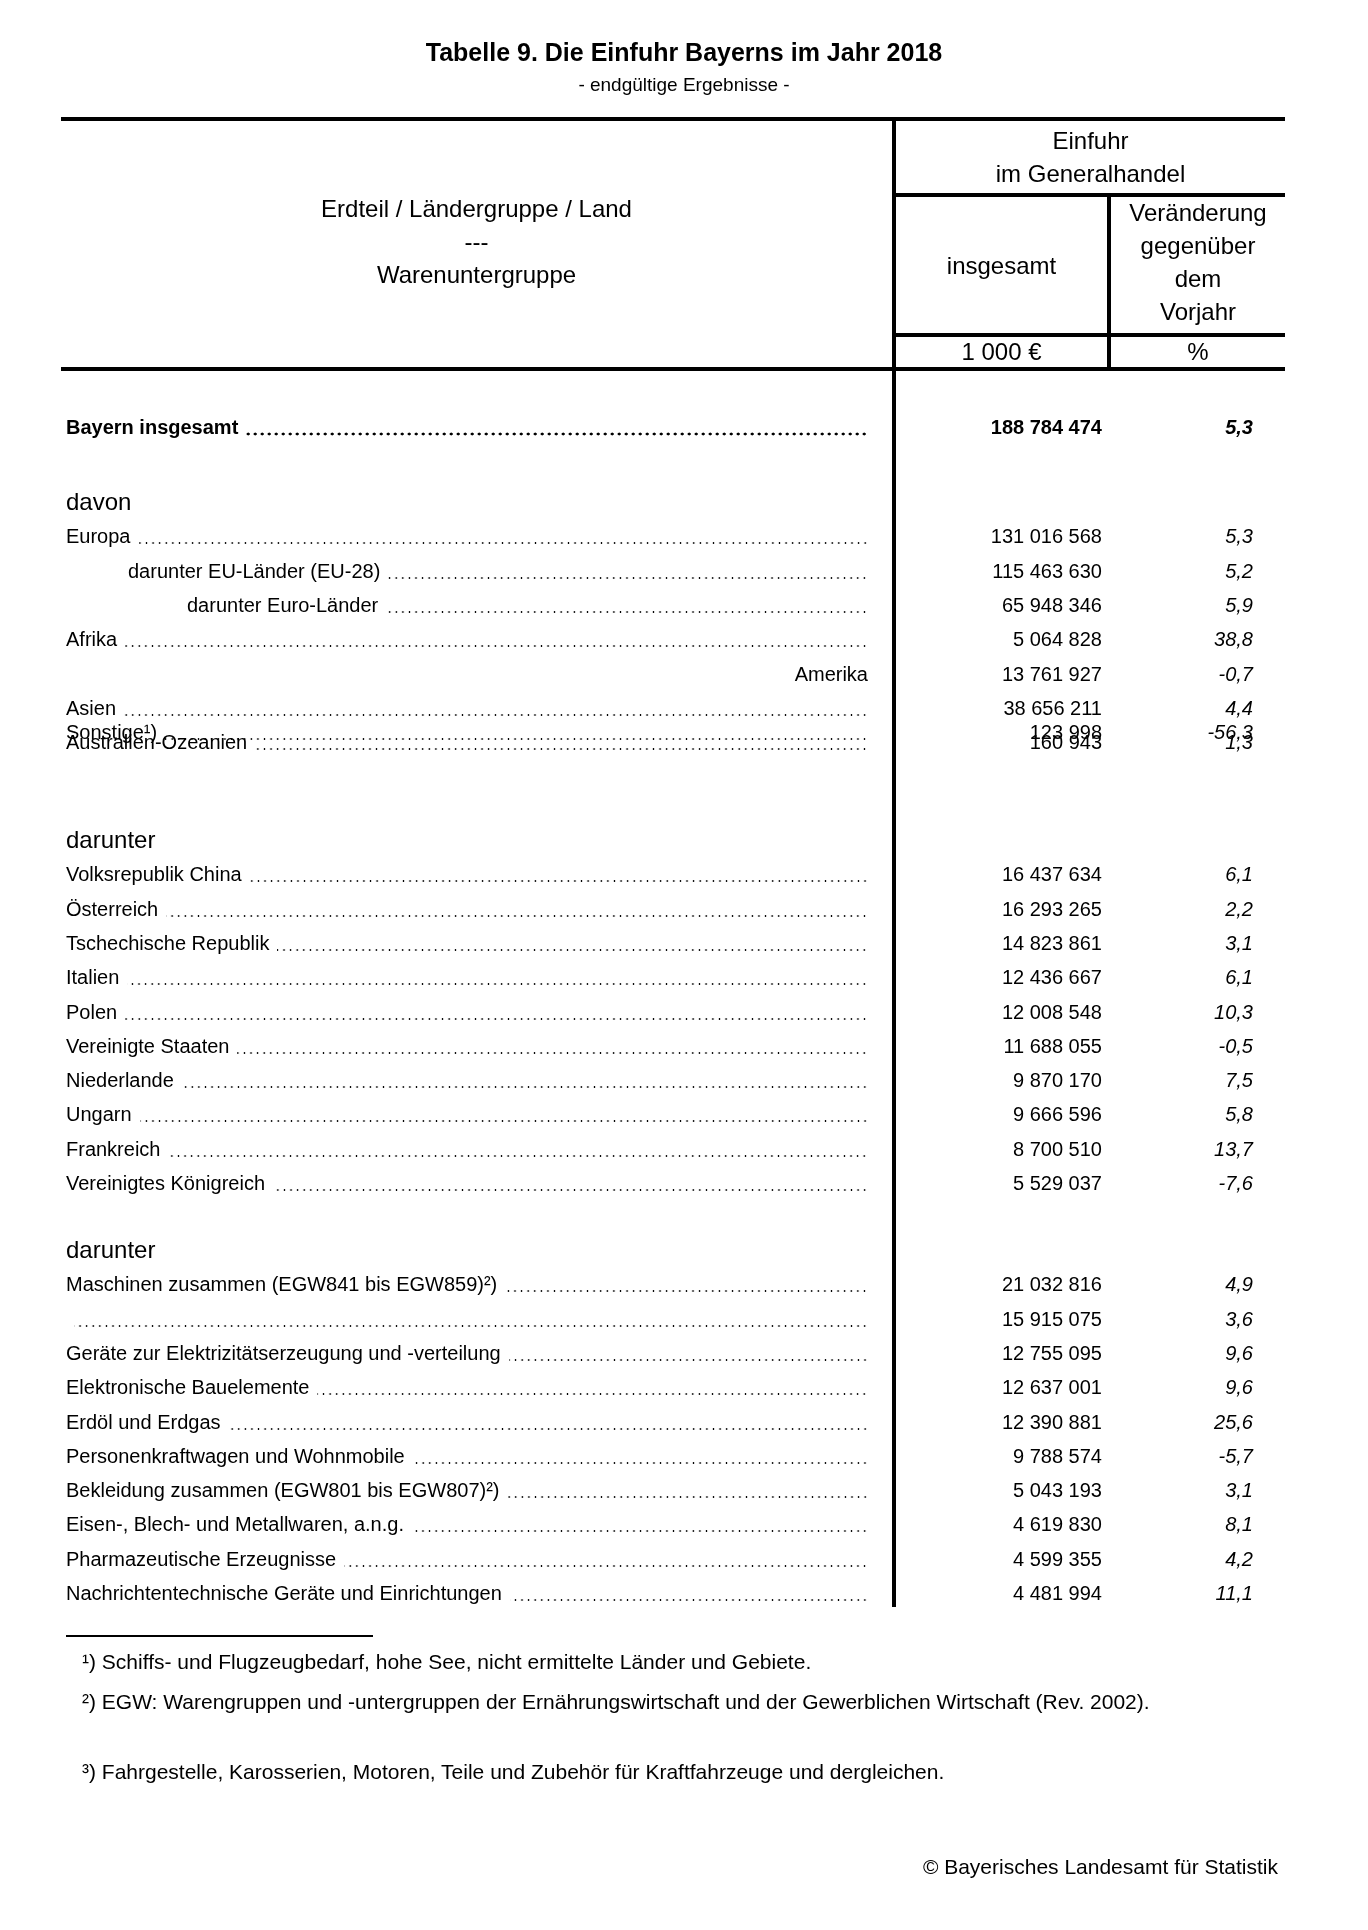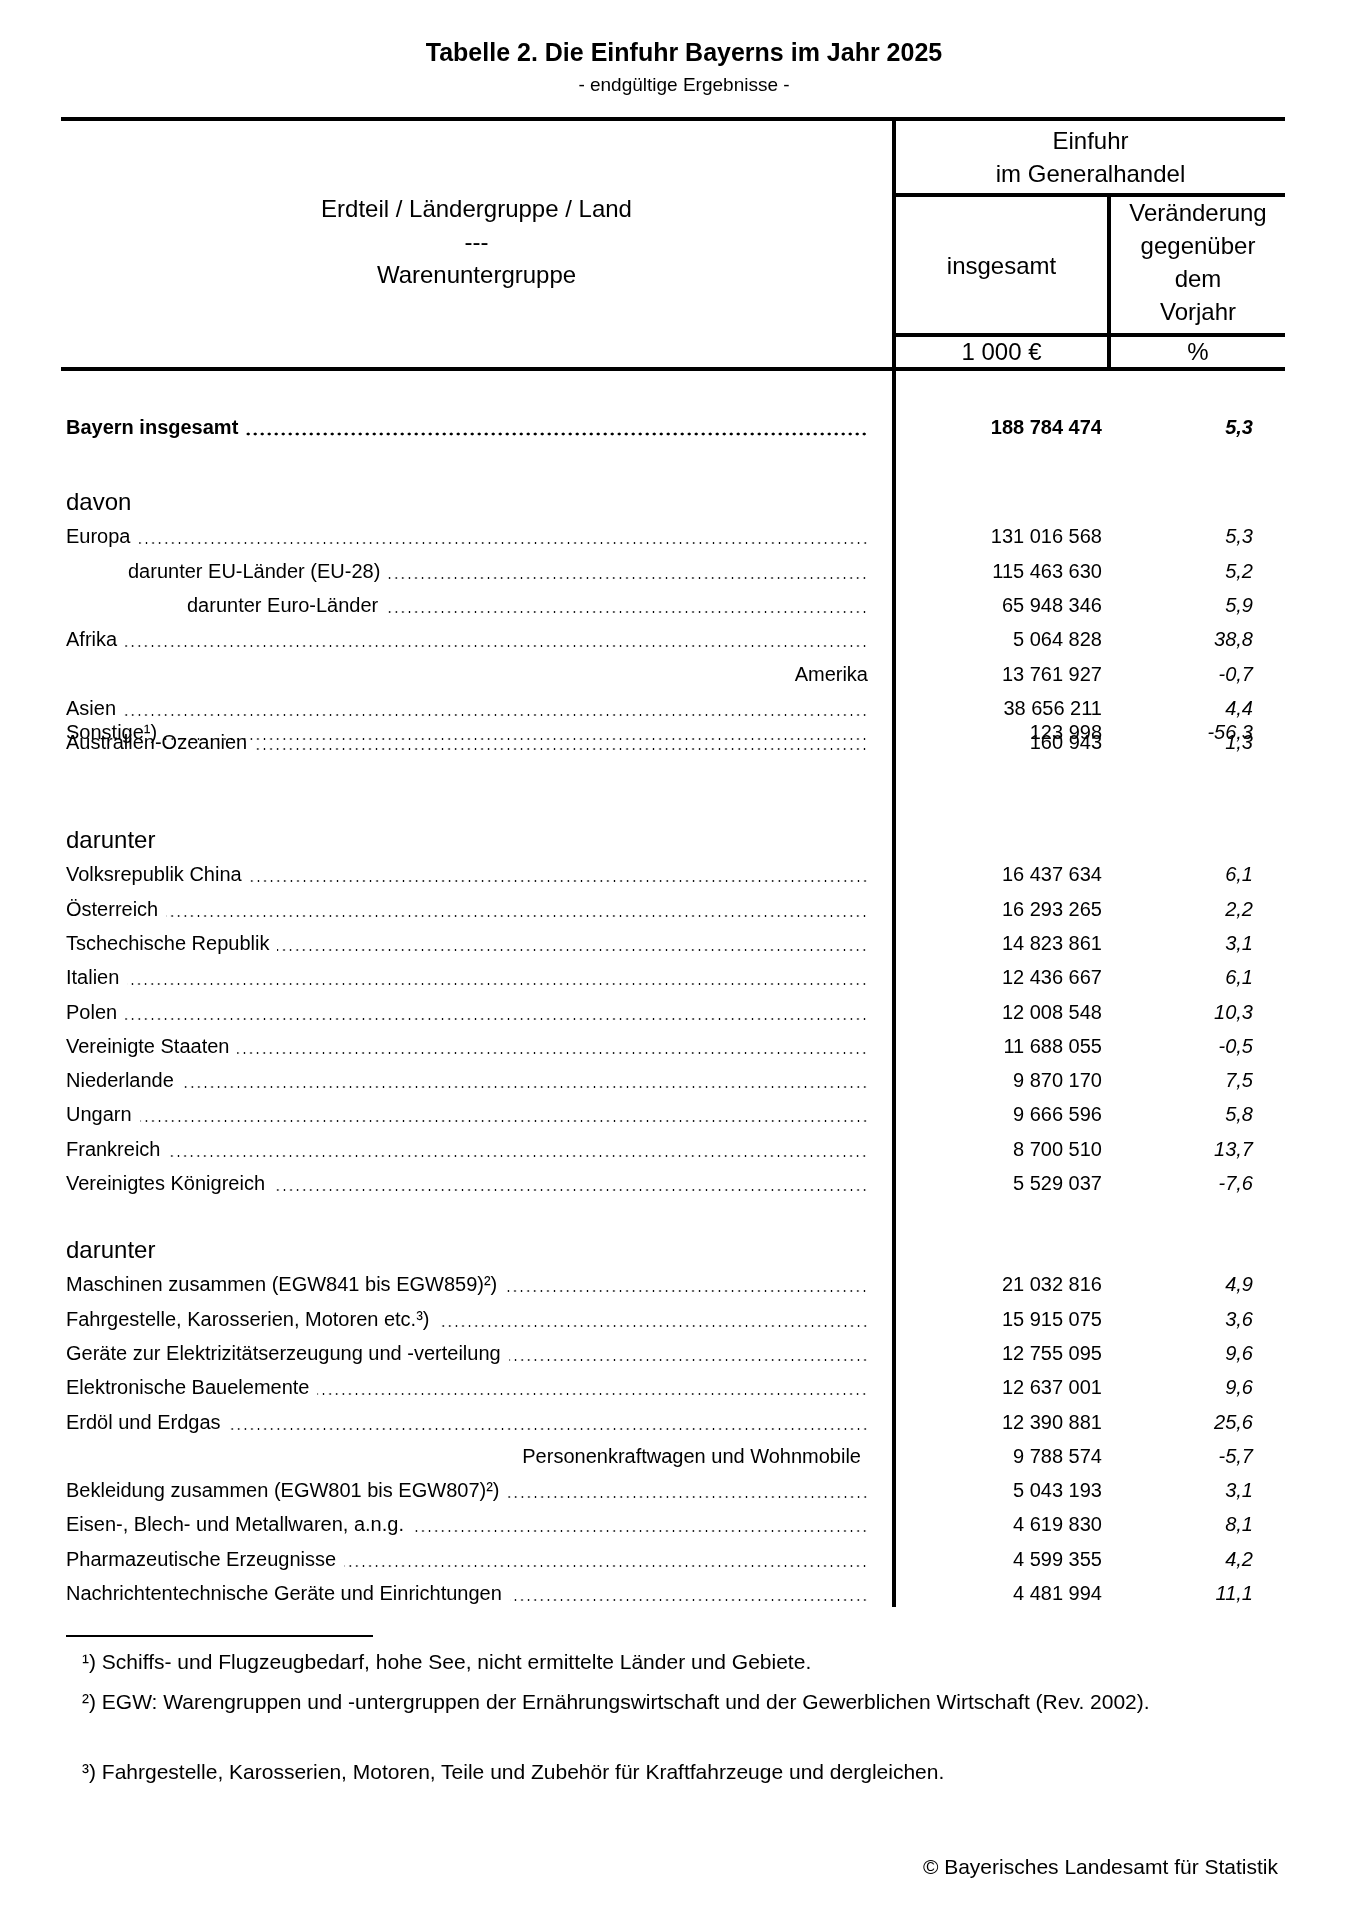--- a/index.html
+++ b/index.html
@@ -21,21 +21,21 @@
   .val { position: absolute; top: 0; width: 200px; text-align: right; white-space: nowrap; }
   .pct { position: absolute; top: 0; width: 120px; text-align: right; font-style: italic; white-space: nowrap; }
   .bold { font-weight: bold; }
   .section { position: absolute; left: 66px; font-size: 24px; line-height: 28px; }
   .fn { position: absolute; left: 66px; width: 1220px; font-size: 21px; line-height: 31px; margin-left: 16px; }
   .copy { position: absolute; right: 90px; font-size: 21px; line-height: 26px; text-align: right; }
 </style>
 </head>
 <body>
 
-<div class="abs title">Tabelle 2. Die Einfuhr Bayerns im Jahr 2025</div>
+<div class="abs title">Tabelle 9. Die Einfuhr Bayerns im Jahr 2018</div>
 <div class="abs subtitle">- endgültige Ergebnisse -</div>
 
 <div class="hrule" style="left:61px; width:1224px; top:117px; height:4px;"></div>
 <div class="hrule" style="left:61px; width:1224px; top:367px; height:4px;"></div>
 <div class="vrule" style="left:892px; width:4px; top:117px; height:1490px;"></div>
 <div class="hrule" style="left:894px; width:391px; top:193px; height:4px;"></div>
 <div class="hrule" style="left:894px; width:391px; top:333px; height:4px;"></div>
 <div class="vrule" style="left:1107px; width:4px; top:193px; height:176px;"></div>
 
 <div class="hdr" style="left:61px; width:831px; top:192px;">
@@ -216,21 +216,20 @@
     <div class="row" style="top: 1270px; left: 0px; width: 1368px;">
       <div class="label-cell" style="left: 66px; width: 802px;">
         <span class="txt">Maschinen zusammen (EGW841 bis EGW859)²)</span>
         <span class="leader"></span>
       </div>
       <div class="val" style="left: 902px;">21 032 816</div>
       <div class="pct" style="left: 1133px;">4,9</div>
     </div>
     <div class="row" style="top: 1305px; left: 0px; width: 1368px;">
       <div class="label-cell" style="left: 66px; width: 802px;">
-        <span class="txt">Fahrgestelle, Karosserien, Motoren etc.³)</span>
         <span class="leader"></span>
       </div>
       <div class="val" style="left: 902px;">15 915 075</div>
       <div class="pct" style="left: 1133px;">3,6</div>
     </div>
     <div class="row" style="top: 1339px; left: 0px; width: 1368px;">
       <div class="label-cell" style="left: 66px; width: 802px;">
         <span class="txt">Geräte zur Elektrizitätserzeugung und -verteilung</span>
         <span class="leader"></span>
       </div>
@@ -247,21 +246,21 @@
     </div>
     <div class="row" style="top: 1408px; left: 0px; width: 1368px;">
       <div class="label-cell" style="left: 66px; width: 802px;">
         <span class="txt">Erdöl und Erdgas</span>
         <span class="leader"></span>
       </div>
       <div class="val" style="left: 902px;">12 390 881</div>
       <div class="pct" style="left: 1133px;">25,6</div>
     </div>
     <div class="row" style="top: 1442px; left: 0px; width: 1368px;">
-      <div class="label-cell" style="left: 59px; width: 802px; flex-direction: column;">
+      <div class="label-cell" style="left: 66px; width: 802px;">
         <span class="txt">Personenkraftwagen und Wohnmobile</span>
         <span class="leader"></span>
       </div>
       <div class="val" style="left: 902px;">9 788 574</div>
       <div class="pct" style="left: 1133px;">-5,7</div>
     </div>
     <div class="row" style="top: 1476px; left: 0px; width: 1368px;">
       <div class="label-cell" style="left: 66px; width: 802px;">
         <span class="txt">Bekleidung zusammen (EGW801 bis EGW807)²)</span>
         <span class="leader"></span>

